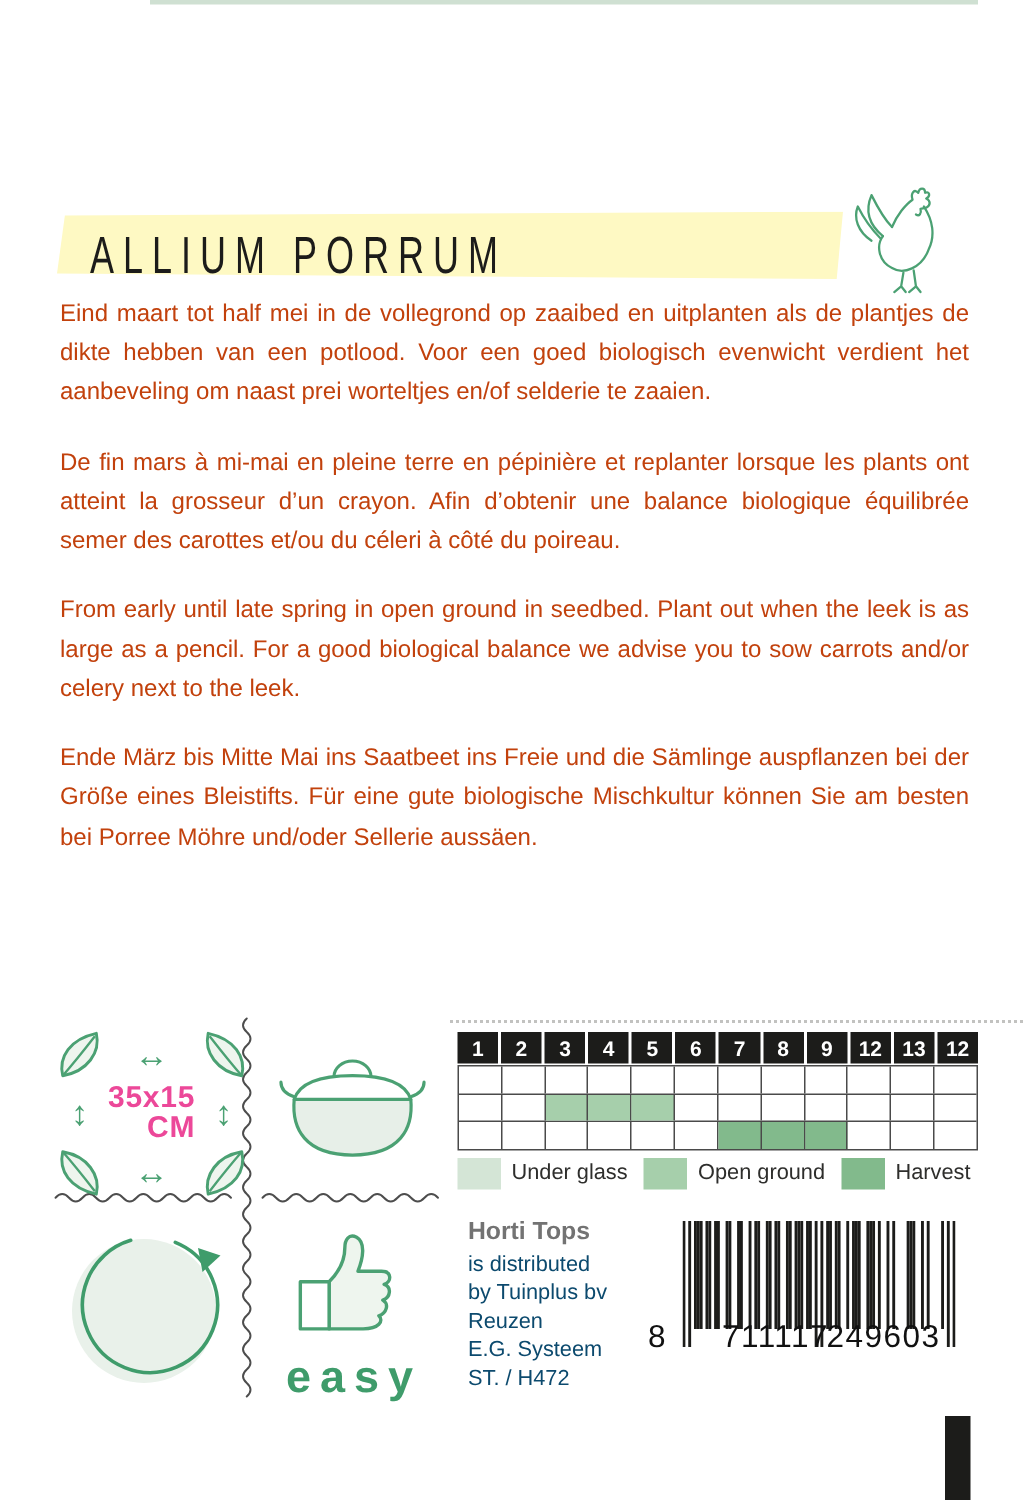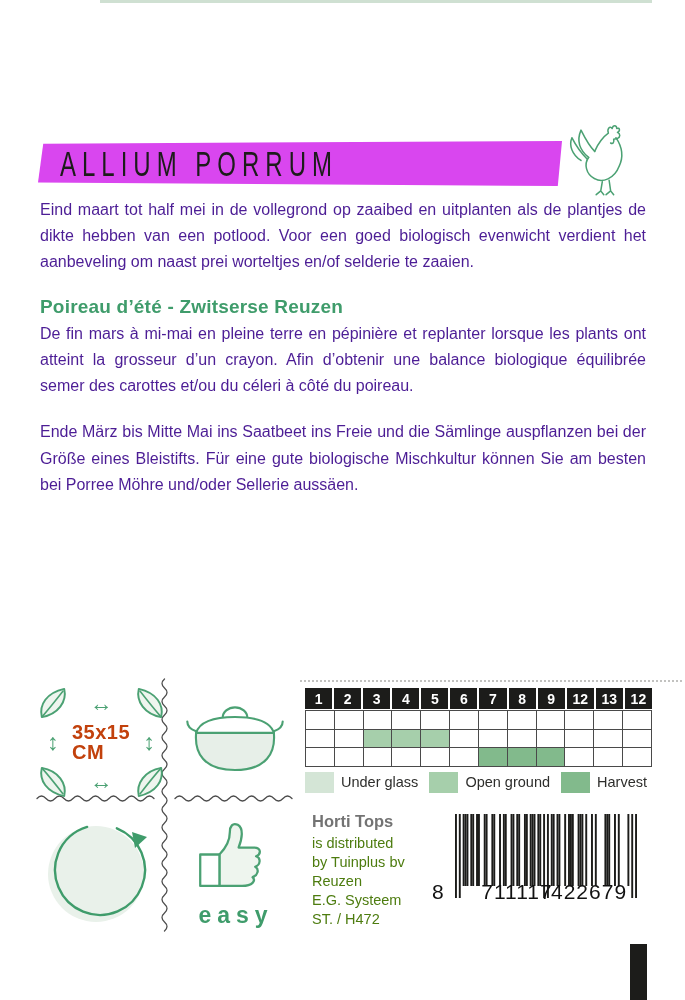--- a/index.html
+++ b/index.html
@@ -1,59 +1,59 @@
 <!DOCTYPE html>
 <html><head>
 <meta charset="utf-8">
 <style>
   html,body{margin:0;padding:0;}
   body{width:685px;height:1000px;position:relative;background:#fff;
        font-family:"Liberation Sans", sans-serif;color:#3b3b39;overflow:hidden;}
   .top-line{position:absolute;left:100px;top:0;width:552px;height:3px;background:#cfe0d2;}
   
-  .header-bar{position:absolute;left:38px;top:141px;width:524px;height:45px;background:#d946ef;
-      clip-path:polygon(1% 6%,100% 0,99.2% 100%,0 92%);display:flex;align-items:center;}
+  .header-bar{position:absolute;left:38px;top:141px;width:524px;height:45px;background:#fef9c3;
+      clip-path:polygon(1% 6%,100% 0,99.2% 100%,0 92%);display:flex;align-items:flex-end;}
   .header-title{display:inline-block;margin-left:22px;font-size:24px;font-weight:500;color:#1c1c1a;
       letter-spacing:6px;transform:scaleY(1.45);transform-origin:left center;white-space:nowrap;}
   .rooster{position:absolute;left:558px;top:124px;}
   
   .content{position:absolute;left:40px;top:197px;width:606px;}
   .section h2{margin:0 0 3px 0;font-size:19px;font-weight:bold;color:#3f9c6b;letter-spacing:.2px;}
-  .section p{margin:0 0 20px 0;font-size:16px;line-height:1.64;text-align:justify;color:#4c1d95;}
+  .section p{margin:0 0 20px 0;font-size:16px;line-height:1.64;text-align:justify;color:#c2410c;}
   
   .wave{position:absolute;overflow:visible;}
   .wave path{stroke:#4d4d4d;stroke-width:1.3;fill:none;stroke-linecap:round;}
   .spacing-cell{position:absolute;left:34px;top:684px;width:128px;height:112px;
       display:grid;grid-template-columns:38px 1fr 38px;grid-template-rows:38px 1fr 38px;align-items:center;justify-items:center;}
   .arrow{color:#4ba173;font-size:23px;font-weight:bold;line-height:1;}
-  .spacing-text{text-align:left;font-weight:bold;color:#c2410c;font-size:20px;line-height:1.0;letter-spacing:.5px;}
+  .spacing-text{text-align:right;font-weight:bold;color:#ec4899;font-size:20px;line-height:1.0;letter-spacing:.5px;}
   .pot-cell{position:absolute;left:182px;top:690px;}
   .cycle-cell{position:absolute;left:44px;top:810px;width:112px;height:122px;}
   .cycle-label{position:absolute;left:0;top:38px;width:104px;text-align:center;font-size:37px;font-weight:bold;color:#3f9c6b;}
   .easy-cell{position:absolute;left:186px;top:816px;width:100px;text-align:center;}
-  .easy-label{display:block;margin-top:2px;font-size:23px;font-weight:bold;color:#3f9c6b;letter-spacing:6px;}
+  .easy-label{display:block;margin-top:2px;font-size:30px;font-weight:bold;color:#3f9c6b;letter-spacing:6px;}
   .dotted-line{position:absolute;left:300px;top:680px;width:382px;border-top:2px dotted #c2c2c0;}
   
   .calendar{position:absolute;left:305px;top:688px;width:347px;}
   .cal-head{display:flex;gap:2px;background:#fff;margin-bottom:1px;}
   .cal-head-cell{flex:1;height:21px;background:#1c1c1a;color:#fff;font-size:14px;font-weight:bold;
       display:flex;align-items:center;justify-content:center;}
   .cal-body{border:1.2px solid #4a4a4a;}
   .cal-row{display:flex;border-bottom:1.2px solid #4a4a4a;}
   .cal-row:last-child{border-bottom:none;}
   .cal-cell{flex:1;height:17.5px;border-right:1.2px solid #4a4a4a;}
   .cal-cell:last-child{border-right:none;}
   .legend{display:flex;margin-top:5px;align-items:flex-end;}
   .legend-item{display:flex;align-items:center;margin-right:11px;}
   .legend-swatch{width:29px;height:21px;display:inline-block;}
   .legend-label{font-size:14.5px;color:#2e2e2c;padding-left:7px;white-space:nowrap;}
   
   .distributor{position:absolute;left:312px;top:812px;}
   .distributor .dist-name{font-size:16.5px;font-weight:bold;color:#737373;margin-bottom:3px;}
-  .distributor .dist-line{font-size:14.5px;line-height:19px;color:#4d7c0f;}
+  .distributor .dist-line{font-size:14.5px;line-height:19px;color:#0c4a6e;}
   .barcode{position:absolute;left:430px;top:812px;width:214px;height:100px;}
   .barcode svg{position:absolute;left:25px;top:2px;width:182px;height:84px;}
   .bc-digit{position:absolute;font-size:21px;color:#111;top:68px;font-family:"Liberation Sans",sans-serif;}
   .bc-first{left:2px;}
   .bc-g1{left:32px;width:76px;text-align:center;letter-spacing:1px;padding-left:17px;}
   .bc-g2{left:121px;width:76px;text-align:center;letter-spacing:1px;}
   .print-mark{position:absolute;left:630px;top:944px;width:17px;height:56px;background:#1c1c1a;}
   .icon-svg{display:block;}
 </style>
 </head>
@@ -71,24 +71,24 @@
   <path d="M66,18 C74,30 76,44 70,56 C64,72 48,78 38,72 C26,66 24,52 30,44"></path>
   <path d="M48,76 L46,88 M46,88 L40,93 M46,88 L50,93"></path>
   <path d="M57,74 L59,88 M59,88 L53,93 M59,88 L63,93"></path>
 </svg>
 
 <div class="content">
   <div class="section">
     <p>Eind maart tot half mei in de vollegrond op zaaibed en uitplanten als de plantjes de dikte hebben van een potlood. Voor een goed biologisch evenwicht verdient het aanbeveling om naast prei worteltjes en/of selderie te zaaien.</p>
   </div>
   <div class="section">
-    <h2>Poireau d’été - Zwitserse Reuzen</h2>
     <p>De fin mars à mi-mai en pleine terre en pépinière et replanter lorsque les plants ont atteint la grosseur d’un crayon. Afin d’obtenir une balance biologique équilibrée semer des carottes et/ou du céleri à côté du poireau.</p>
   </div>
   <div class="section">
+    <p>From early until late spring in open ground in seedbed. Plant out when the leek is as large as a pencil. For a good biological balance we advise you to sow carrots and/or celery next to the leek.</p>
   </div>
   <div class="section">
     <p>Ende März bis Mitte Mai ins Saatbeet ins Freie und die Sämlinge auspflanzen bei der Größe eines Bleistifts. Für eine gute biologische Mischkultur können Sie am besten bei Porree Möhre und/oder Sellerie aussäen.</p>
   </div>
 </div>
 
 <svg class="wave" style="left:160px;top:678px;" width="9" height="258" viewBox="0 0 9 258">
     <path d="M4.5,1 q-5,4.5 0,9 q5,4.5 0,9 q-5,4.5 0,9 q5,4.5 0,9 q-5,4.5 0,9 q5,4.5 0,9 q-5,4.5 0,9 q5,4.5 0,9 q-5,4.5 0,9 q5,4.5 0,9 q-5,4.5 0,9 q5,4.5 0,9 q-5,4.5 0,9 q5,4.5 0,9 q-5,4.5 0,9 q5,4.5 0,9 q-5,4.5 0,9 q5,4.5 0,9 q-5,4.5 0,9 q5,4.5 0,9 q-5,4.5 0,9 q5,4.5 0,9 q-5,4.5 0,9 q5,4.5 0,9 q-5,4.5 0,9 q5,4.5 0,9 q-5,4.5 0,9 q5,4.5 0,9"></path>
   </svg>
 <svg class="wave" style="left:36px;top:794px;" width="124" height="9" viewBox="0 0 124 9">
@@ -283,16 +283,16 @@
       <rect x="79" y="0" width="1" height="36" fill="#1c1c1a"></rect>
       <rect x="80" y="0" width="1" height="36" fill="#1c1c1a"></rect>
       <rect x="83" y="0" width="1" height="36" fill="#1c1c1a"></rect>
       <rect x="85" y="0" width="1" height="36" fill="#1c1c1a"></rect>
       <rect x="90" y="0" width="1" height="36" fill="#1c1c1a"></rect>
       <rect x="92" y="0" width="1" height="42" fill="#1c1c1a"></rect>
       <rect x="94" y="0" width="1" height="42" fill="#1c1c1a"></rect>
     </svg>
   <span class="bc-digit bc-first">8</span>
   <span class="bc-digit bc-g1">711117</span>
-  <span class="bc-digit bc-g2">422679</span>
+  <span class="bc-digit bc-g2">249603</span>
 </div>
 
 <div class="print-mark"></div>
 
 </body></html>

